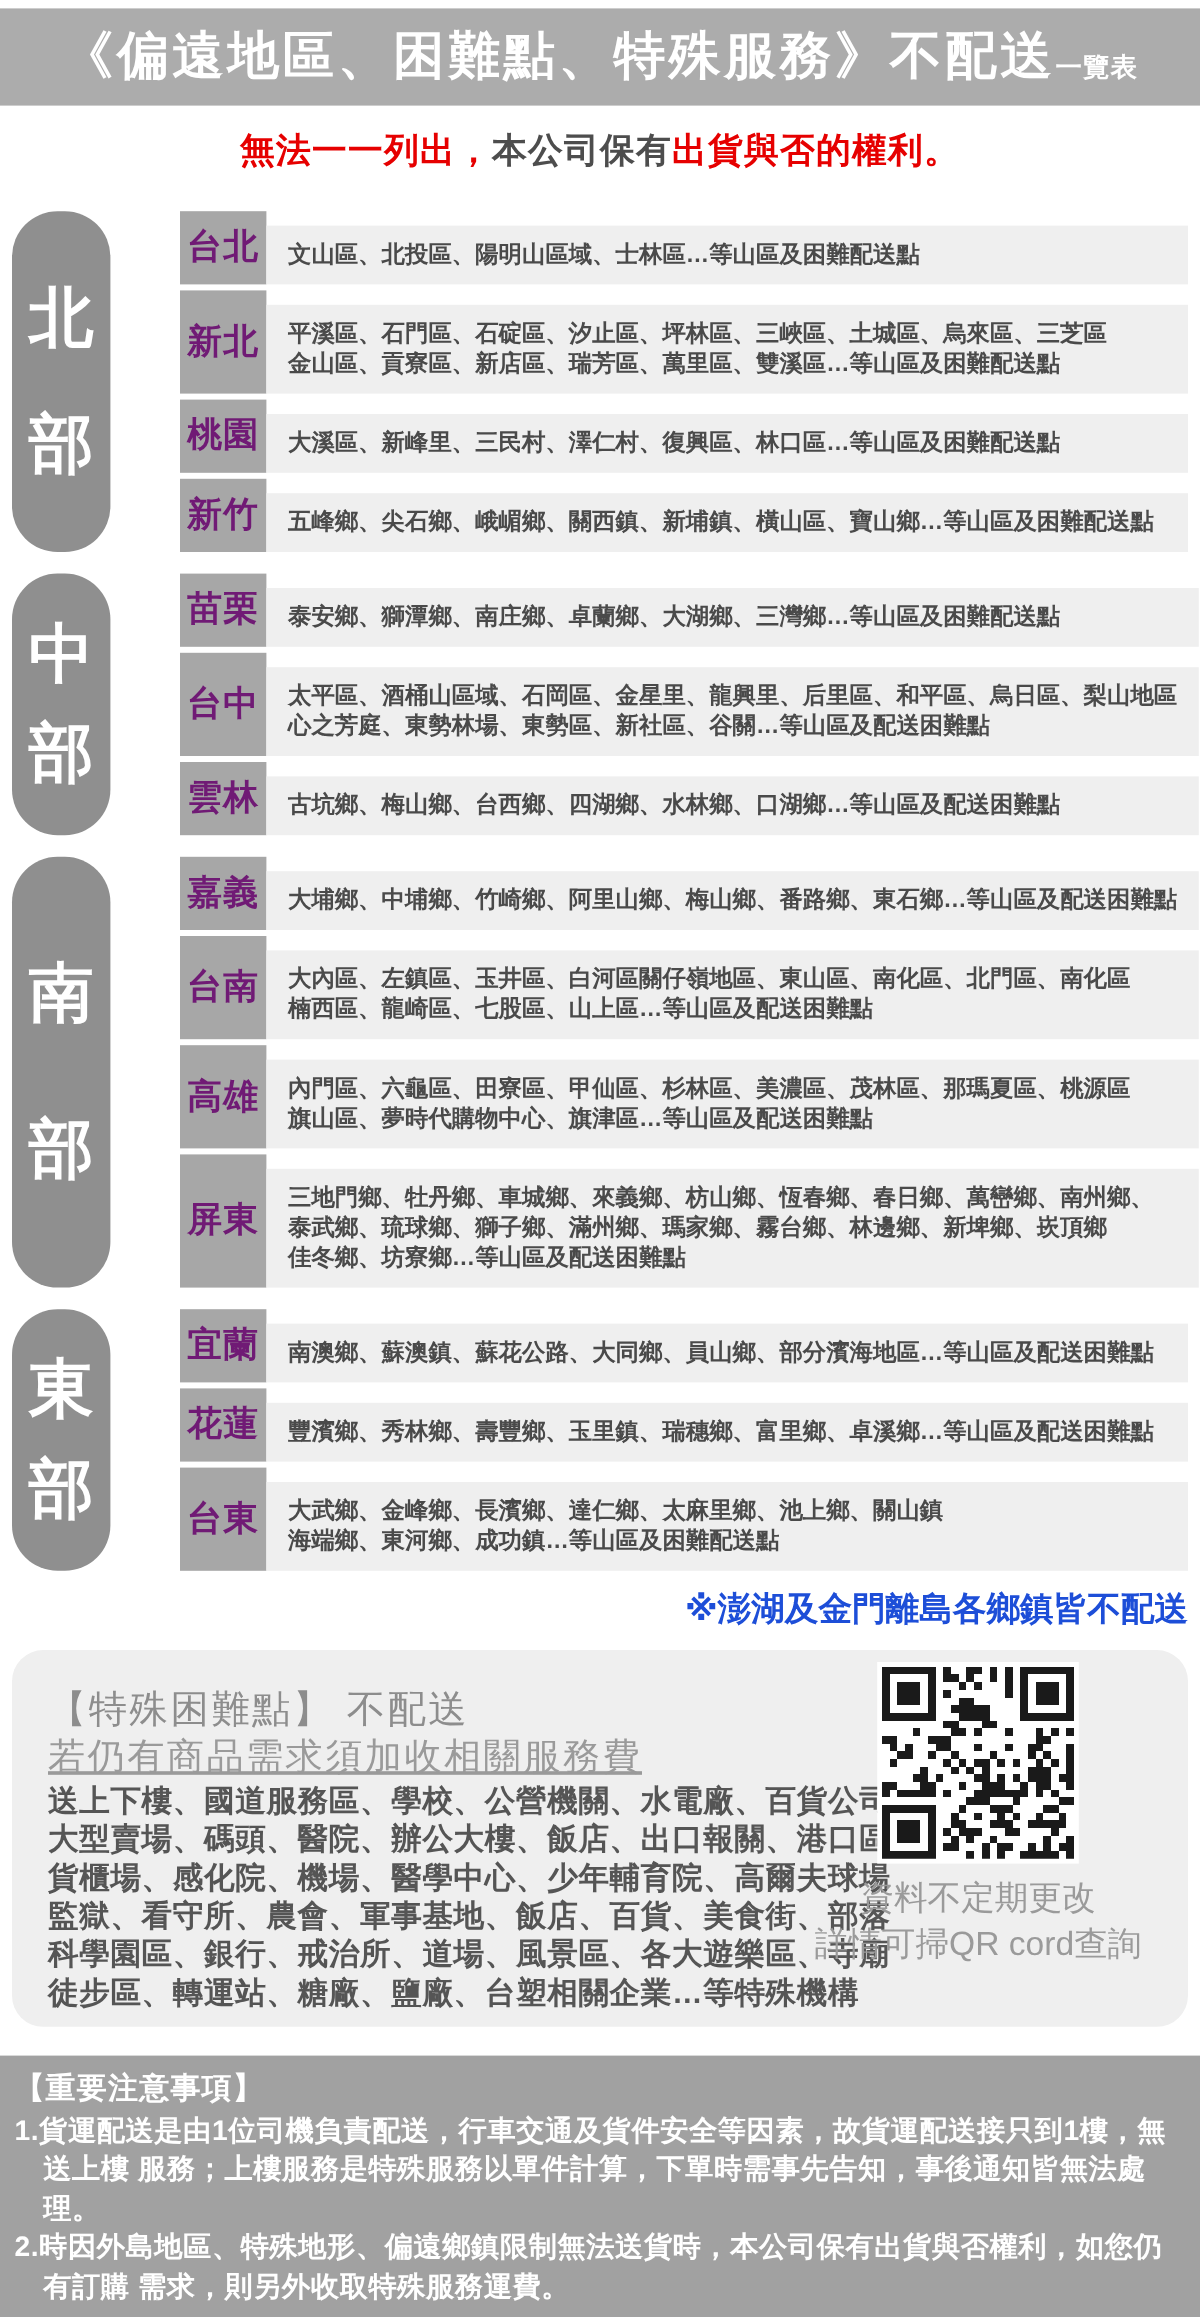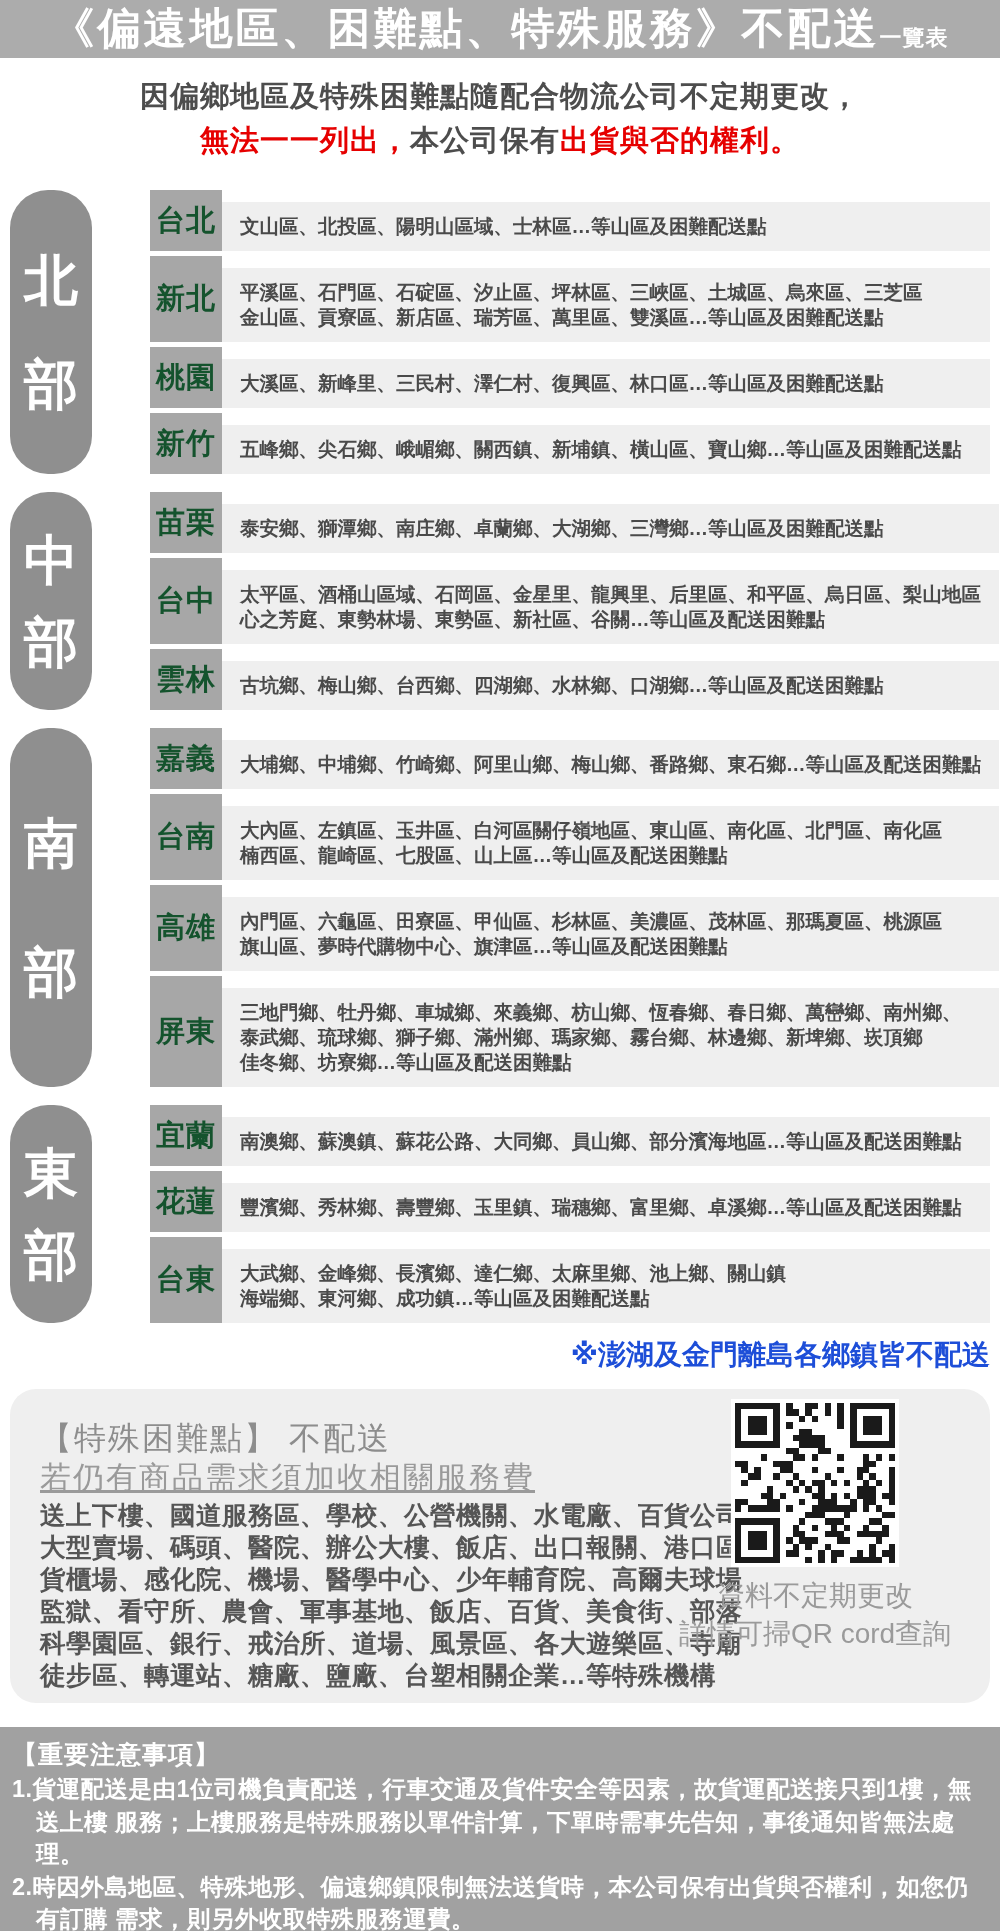--- a/index.html
+++ b/index.html
@@ -30,21 +30,21 @@
   .intro .red{color:var(--accent-red);}
 
   
   .table{margin:16px 10px 0;display:flex;flex-direction:column;gap:18px;}
   .rgroup{display:flex;}
   .rblock{width:82px;background:var(--region-gray);border-radius:38px;display:flex;flex-direction:column;align-items:center;justify-content:space-evenly;padding:12px 0;flex:0 0 auto;}
   .rblock span{color:#fff;font-size:54px;font-weight:700;line-height:1;}
   .rspacer{width:58px;flex:0 0 auto;}
   .rrows{flex:1;display:flex;flex-direction:column;gap:5px;}
   .row{display:flex;}
-  .city{width:72px;flex:0 0 auto;background:var(--label-gray);color:#14532d;font-size:29px;font-weight:700;display:flex;align-items:center;justify-content:center;letter-spacing:1px;}
+  .city{width:72px;flex:0 0 auto;background:var(--label-gray);color:#701a75;font-size:29px;font-weight:700;display:flex;align-items:center;justify-content:center;letter-spacing:1px;}
   .desc{flex:1;background:var(--row-bg);color:var(--ink);font-size:19.5px;font-weight:700;padding:12px 18px;display:flex;flex-direction:column;justify-content:center;margin-top:12px;}
   .desc div{line-height:25px;white-space:nowrap;}
 
   
   .note{margin:14px 10px 0;text-align:right;font-size:28px;font-weight:700;color:#1d4ed8;line-height:36px;}
 
   
   .special{position:relative;margin:16px 10px 0;background:var(--row-bg);border-radius:26px;padding:30px 30px 12px;}
   .special h2{margin:0;font-size:32px;font-weight:400;color:#8d8d8d;line-height:38px;letter-spacing:2px;}
   .special h3{margin:0;font-size:31px;font-weight:400;color:var(--soft-ink);line-height:42px;letter-spacing:2px;text-decoration:underline;}
@@ -67,21 +67,20 @@
   <div class="top-strip"></div>
 
   <header class="band">
     <h1>
       <span>《偏遠地區、困難點、特殊服務》不配送</span>
       <span class="suffix">一覽表</span>
     </h1>
   </header>
 
   <div class="intro">
-    <p class="l1">因偏鄉地區及特殊困難點隨配合物流公司不定期更改，</p>
     <p class="l2">
       <span class="red">無法一一列出，</span><span>本公司保有</span><span class="red">出貨與否的權利。</span>
     </p>
   </div>
 
   <main class="table" id="regions">
       <div class="rgroup">
         <div class="rblock">
           <span>北</span>
           <span>部</span>

